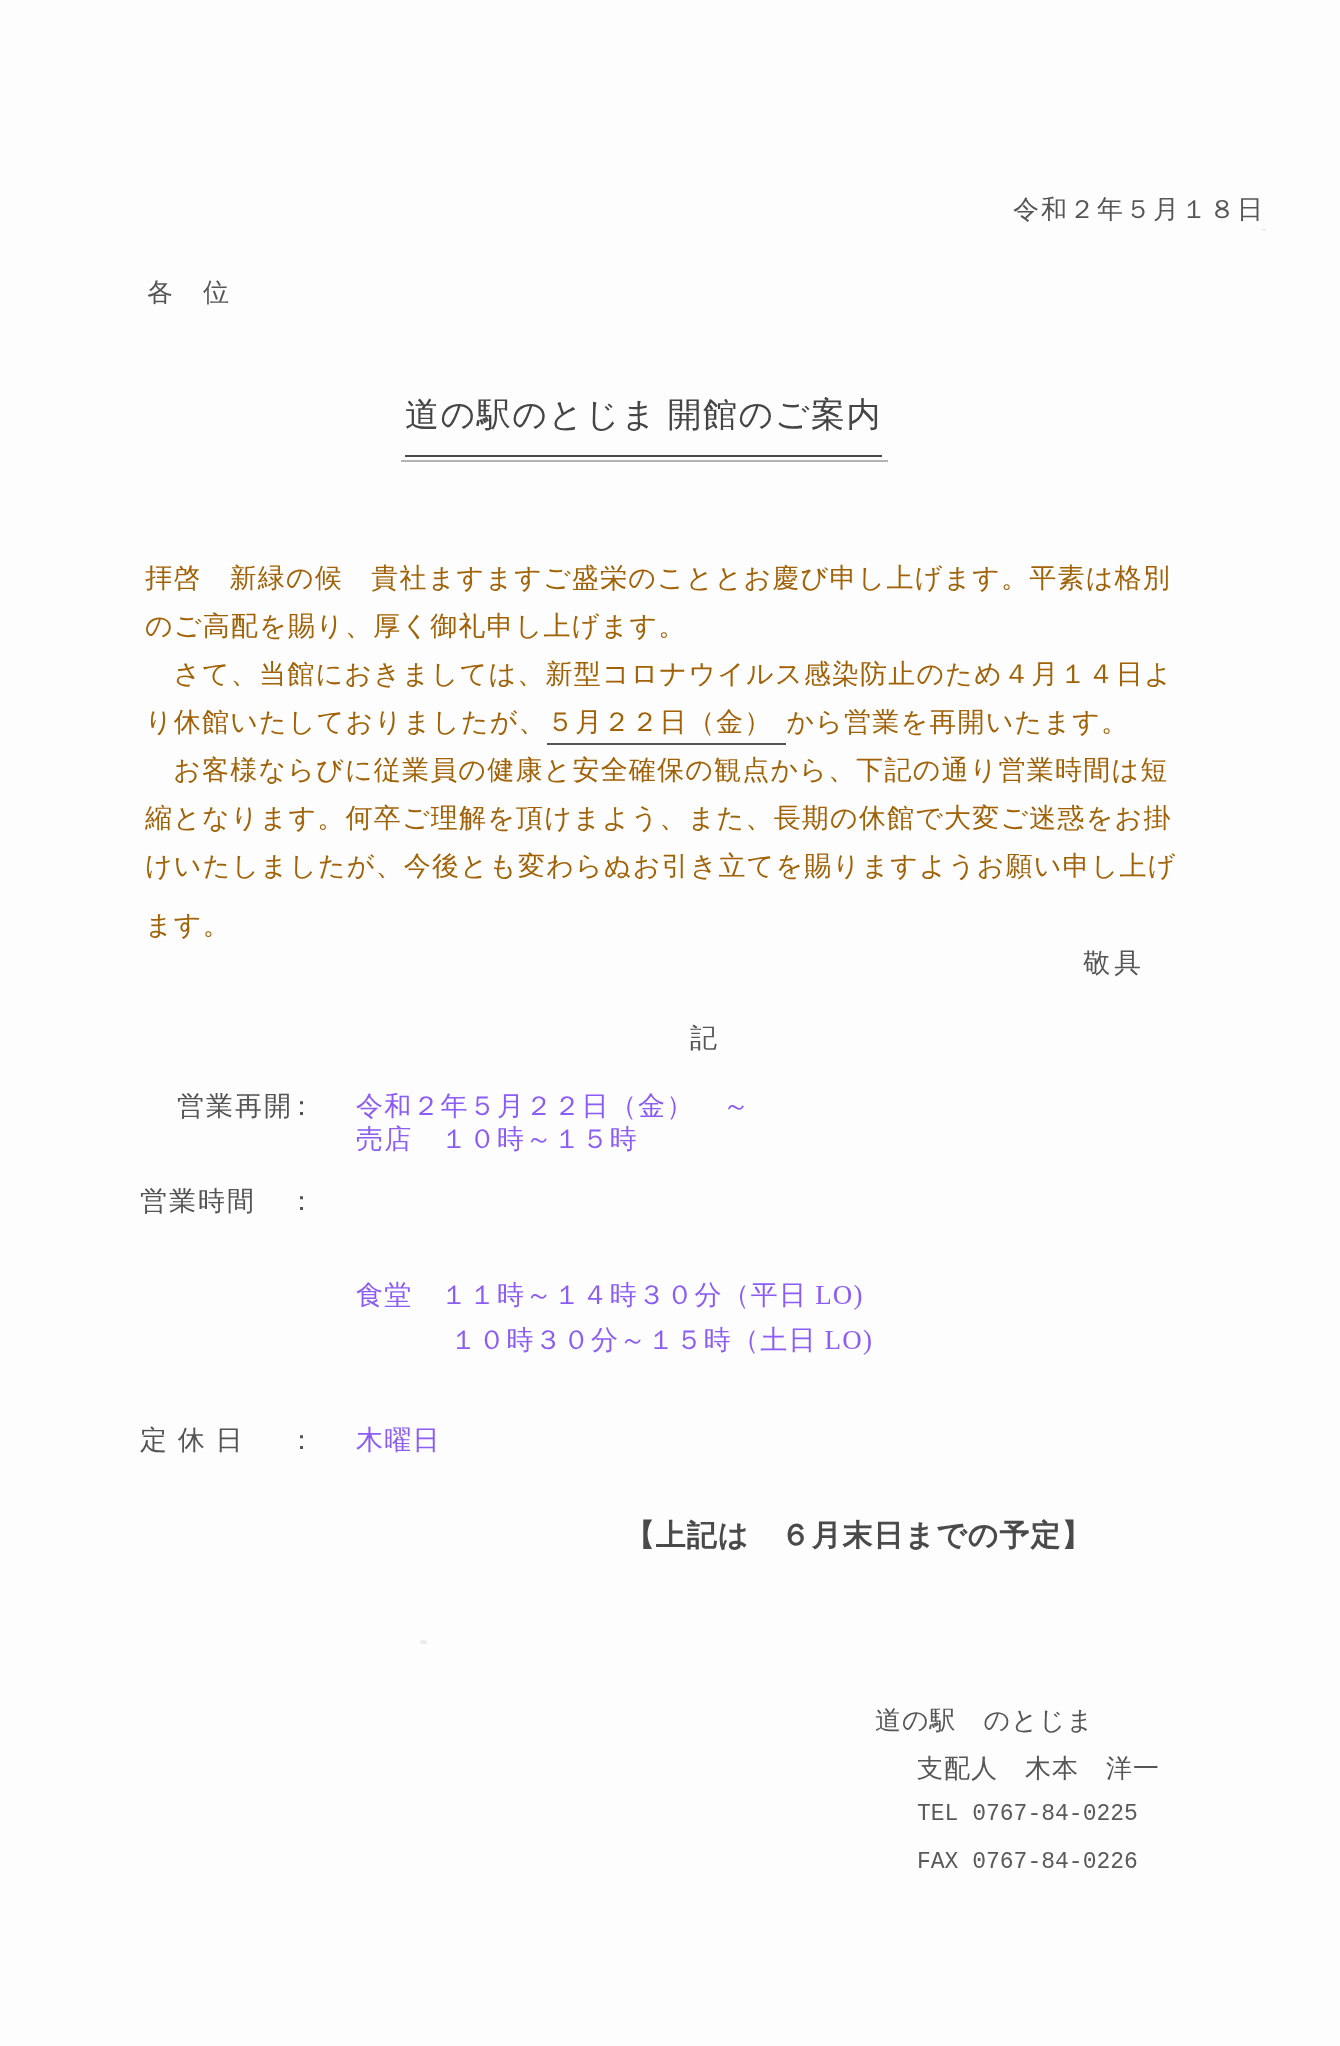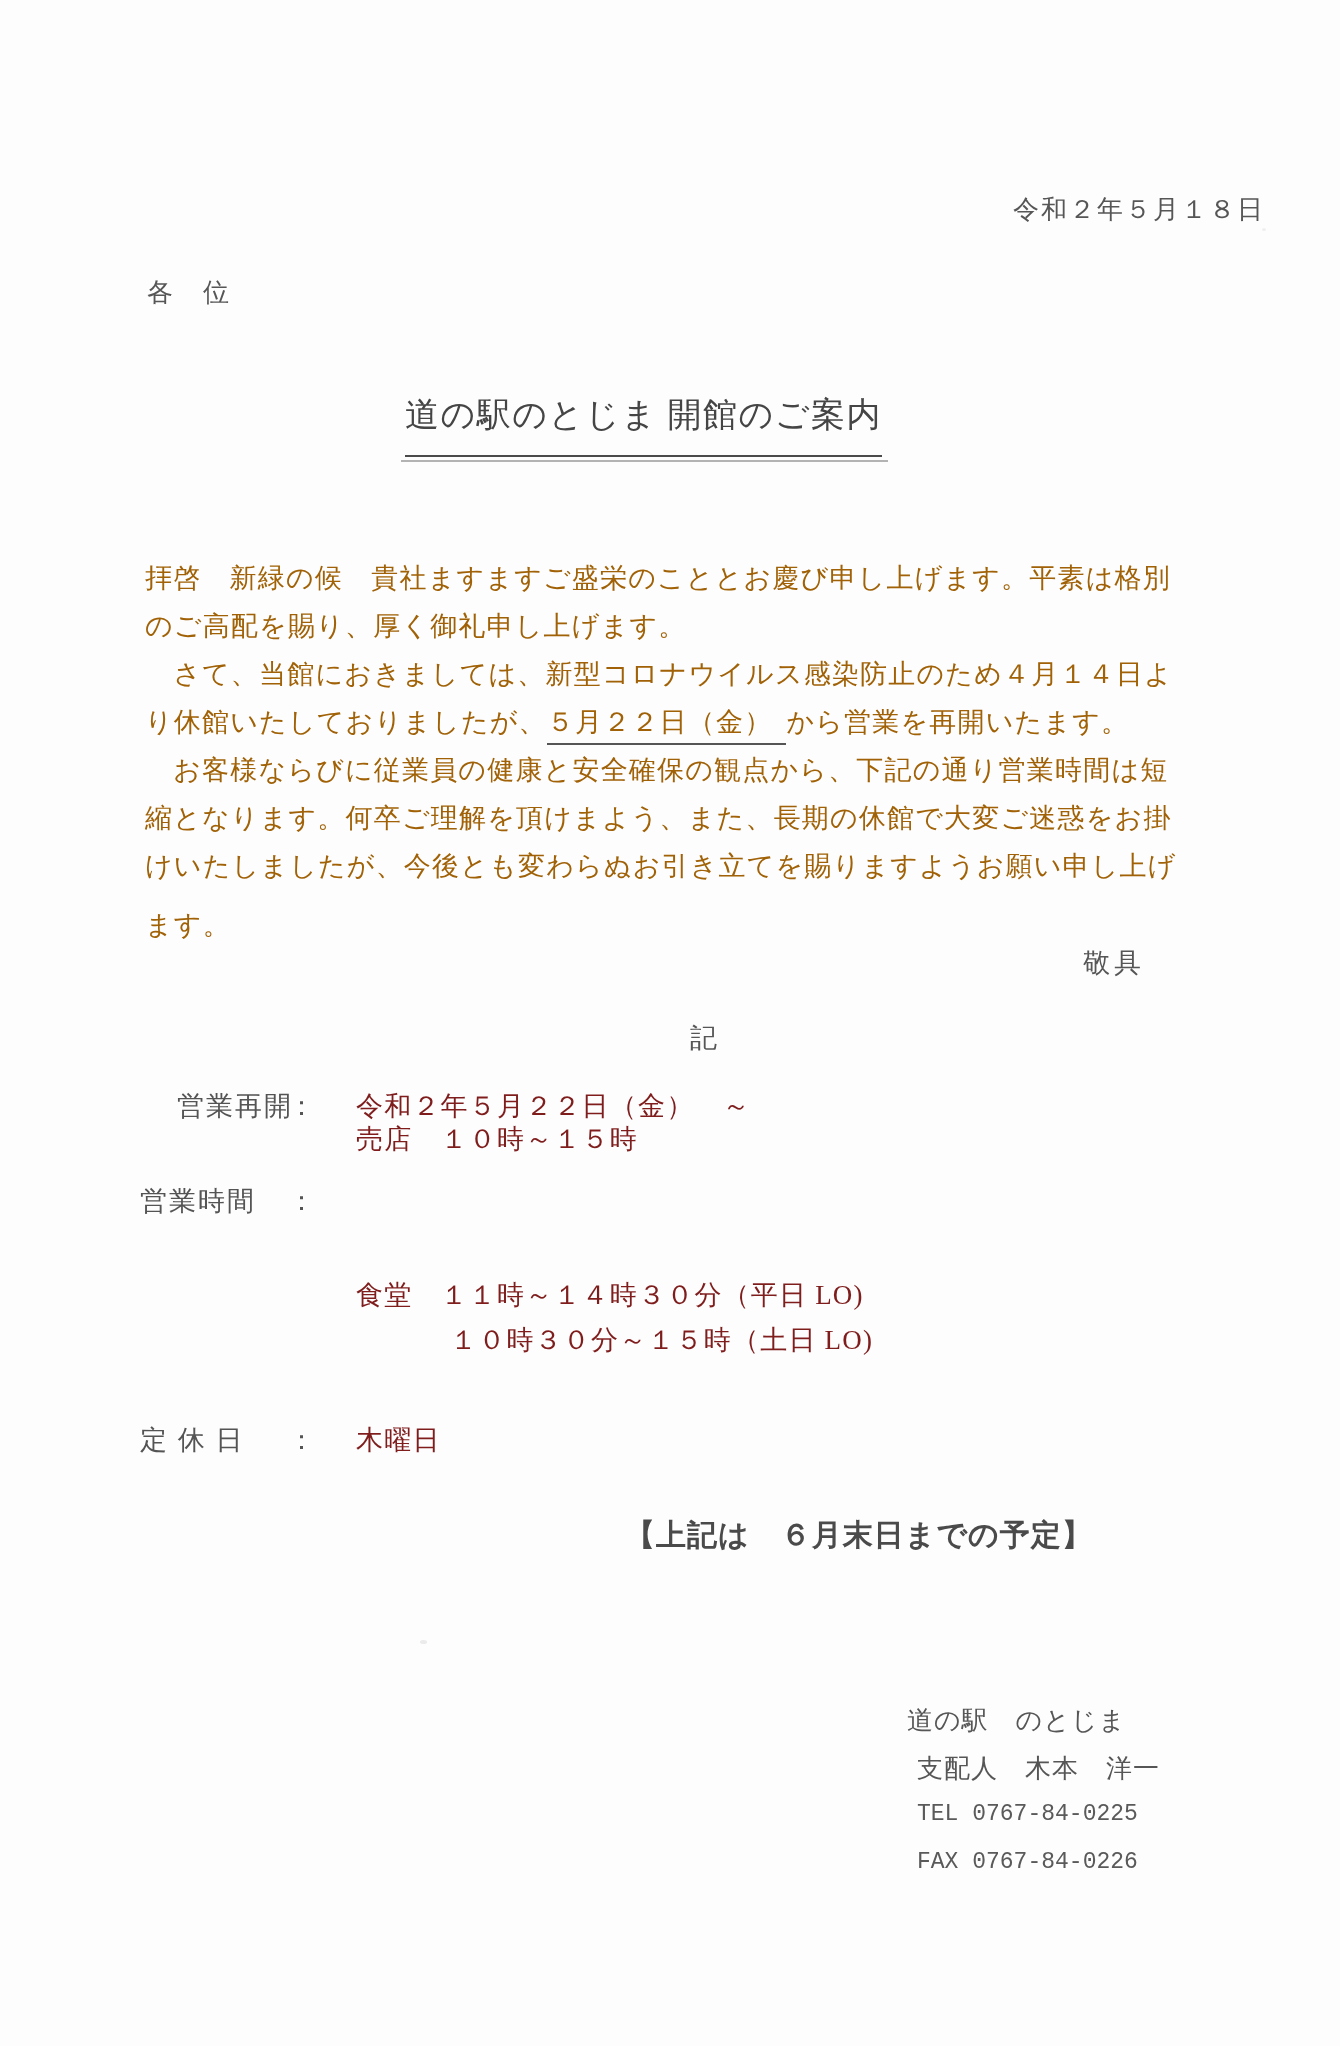--- a/index.html
+++ b/index.html
@@ -17,24 +17,24 @@
   .addressee{left:147px;top:275px;font-size:26px;letter-spacing:2px;color:#565656;}
   .title-wrap{left:401px;top:392px;font-size:34px;letter-spacing:1.5px;color:#454545;}
   .title-outer{display:inline-block;border-bottom:2px solid #b3b3b3;padding:0 6px 3px 4px;}
   .title-inner{display:inline-block;border-bottom:2px solid #4a4a4a;padding-bottom:17px;}
   .body-line{left:145px;font-size:27px;color:#a16207;}
   .u-seg{border-bottom:2px solid #555;padding-bottom:6px;padding-right:14px;}
   .closing{left:1083px;top:945px;font-size:27px;letter-spacing:4px;color:#565656;}
   .record{left:690px;top:1020px;font-size:27px;color:#565656;}
   .d-label{left:140px;font-size:27px;letter-spacing:2px;color:#545454;}
   .d-colon{left:288px;font-size:27px;color:#545454;}
-  .d-value{left:356px;font-size:27px;color:#7f1d1d;}
+  .d-value{left:356px;font-size:27px;color:#8b5cf6;}
   .note{left:625px;top:1515px;font-size:30px;font-weight:600;letter-spacing:1px;color:#4a4a4a;}
   .sig{color:#565656;}
-  .sig-org{left:875px;top:1703px;font-size:26px;letter-spacing:1px;margin-left:32px;}
+  .sig-org{left:875px;top:1703px;font-size:26px;letter-spacing:1px;}
   .sig-mgr{left:917px;top:1751px;font-size:26px;letter-spacing:1px;}
   .sig-tel{left:917px;top:1801px;font-size:23px;font-family:"Liberation Mono","DejaVu Sans Mono",monospace;letter-spacing:0px;color:#5a5a5a;}
   .sig-fax{left:917px;top:1849px;font-size:23px;font-family:"Liberation Mono","DejaVu Sans Mono",monospace;letter-spacing:0px;color:#5a5a5a;}
   .artifact{position:absolute;background:#c9c9c9;border-radius:50%;opacity:.35;}
 </style>
 </head>
 <body>
 
 <div class="abs jp date-line">令和２年５月１８日</div>
 

